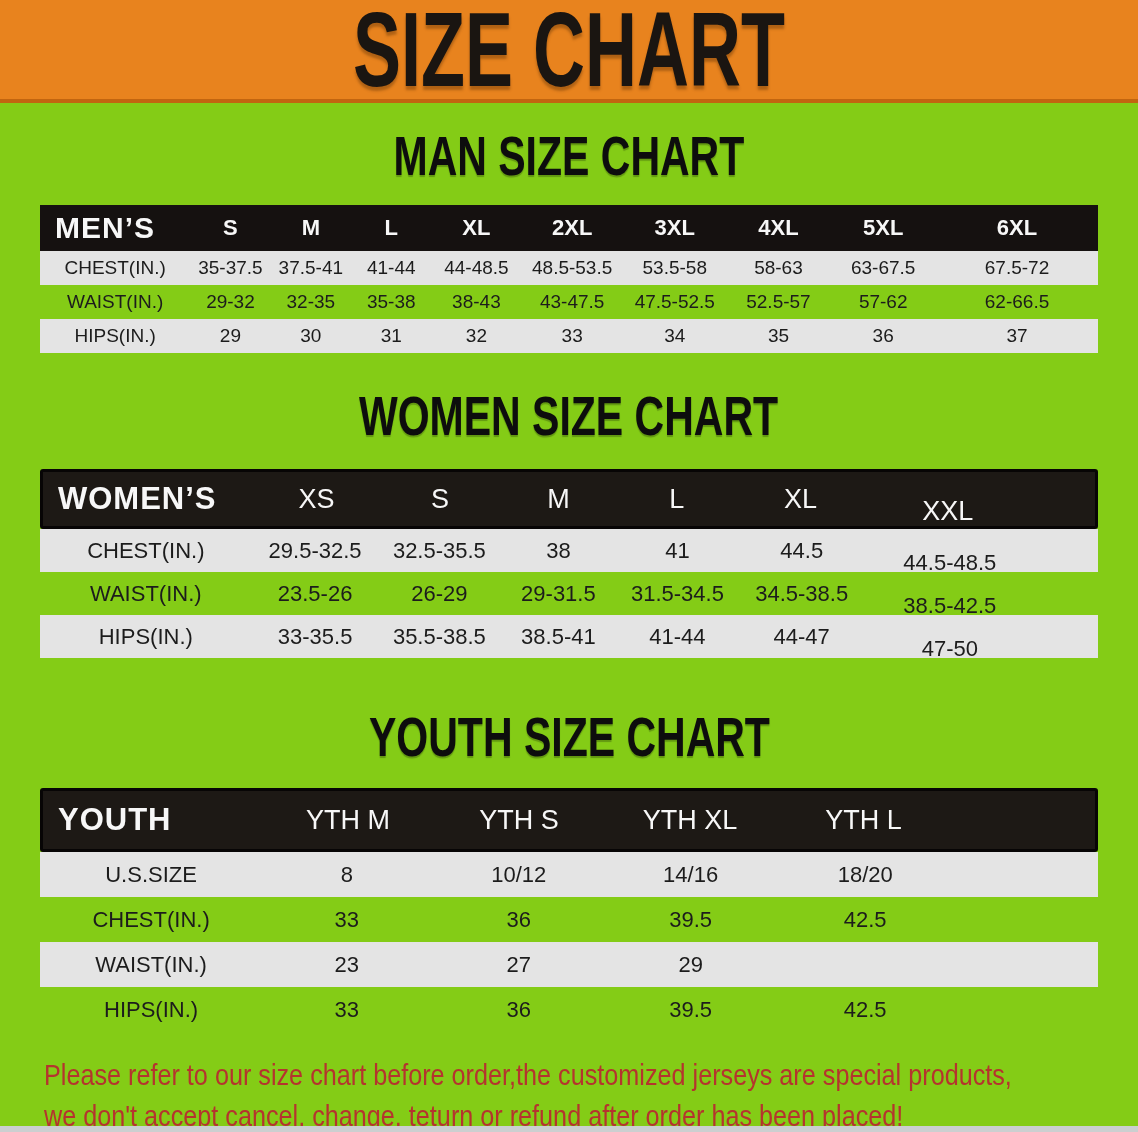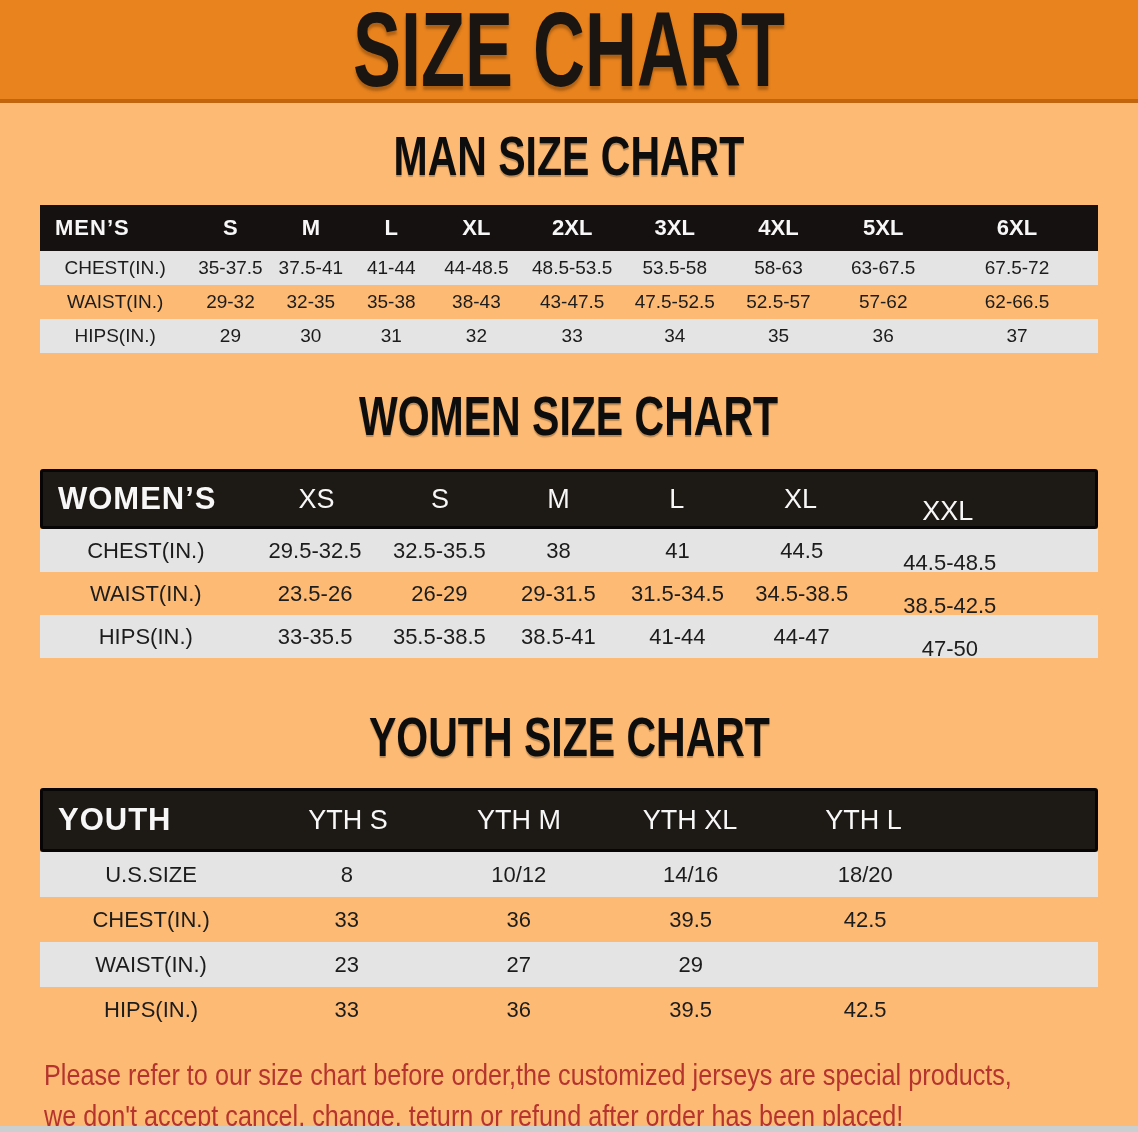--- a/index.html
+++ b/index.html
@@ -1,20 +1,20 @@
 <!DOCTYPE html>
 <html><head>
 <meta charset="utf-8">
 <style>
   * { margin:0; padding:0; box-sizing:border-box; }
   html,body { background:#ffffff; }
   body { font-family:"Liberation Sans", sans-serif; }
   .page {
     position:relative; width:1138px; height:1132px;
-    background:#fdba74; overflow:hidden; margin:0 auto;
+    background:#84cc16; overflow:hidden; margin:0 auto;
   }
 
   
   .banner {
     height:103px; background:#E8831E;
     border-bottom:4px solid #C2650F;
     display:flex; align-items:center; justify-content:center;
   }
   .banner-title {
     display:inline-block;
@@ -47,21 +47,21 @@
   .thead .cell { color:#f7f7f7; }
   .label-cell { justify-content:flex-start; padding-left:15px; font-weight:bold; }
   .stripe { background:#e4e4e4; }
   .boxed { border:3px solid #070505; border-radius:3px; background:#1d1915; }
 
   
   #man-table { margin-top:20px; }
   #man-table .trow { height:34px; font-size:19px; }
   #man-table .trow.thead { height:46px; }
   #man-table .thead .size-col { font-size:22px; font-weight:bold; }
-  #man-table .thead .label-cell { font-size:22px; letter-spacing:1px; }
+  #man-table .thead .label-cell { font-size:30px; letter-spacing:1px; }
   #man-table .trow > :nth-child(1){width:14.2%;}
   #man-table .trow > :nth-child(2){width:7.6%;}
   #man-table .trow > :nth-child(3){width:7.6%;}
   #man-table .trow > :nth-child(4){width:7.6%;}
   #man-table .trow > :nth-child(5){width:8.5%;}
   #man-table .trow > :nth-child(6){width:9.6%;}
   #man-table .trow > :nth-child(7){width:9.8%;}
   #man-table .trow > :nth-child(8){width:9.8%;}
   #man-table .trow > :nth-child(9){width:10%;}
   #man-table .trow > :nth-child(10){width:15.3%;text-align:center;}
@@ -211,22 +211,22 @@
     </div>
   </div>
 
   <div class="section-title" id="youth-title">
     <span>YOUTH SIZE CHART</span>
   </div>
 
   <div class="size-table" id="youth-table">
     <div class="trow thead boxed">
       <div class="cell label-cell">YOUTH</div>
+      <div class="cell size-col">YTH M</div>
       <div class="cell size-col">YTH S</div>
-      <div class="cell size-col">YTH M</div>
       <div class="cell size-col">YTH XL</div>
       <div class="cell size-col">YTH L</div>
     </div>
     <div class="trow stripe">
       <div class="cell">U.S.SIZE</div>
       <div class="cell">8</div>
       <div class="cell">10/12</div>
       <div class="cell">14/16</div>
       <div class="cell">18/20</div>
     </div>

